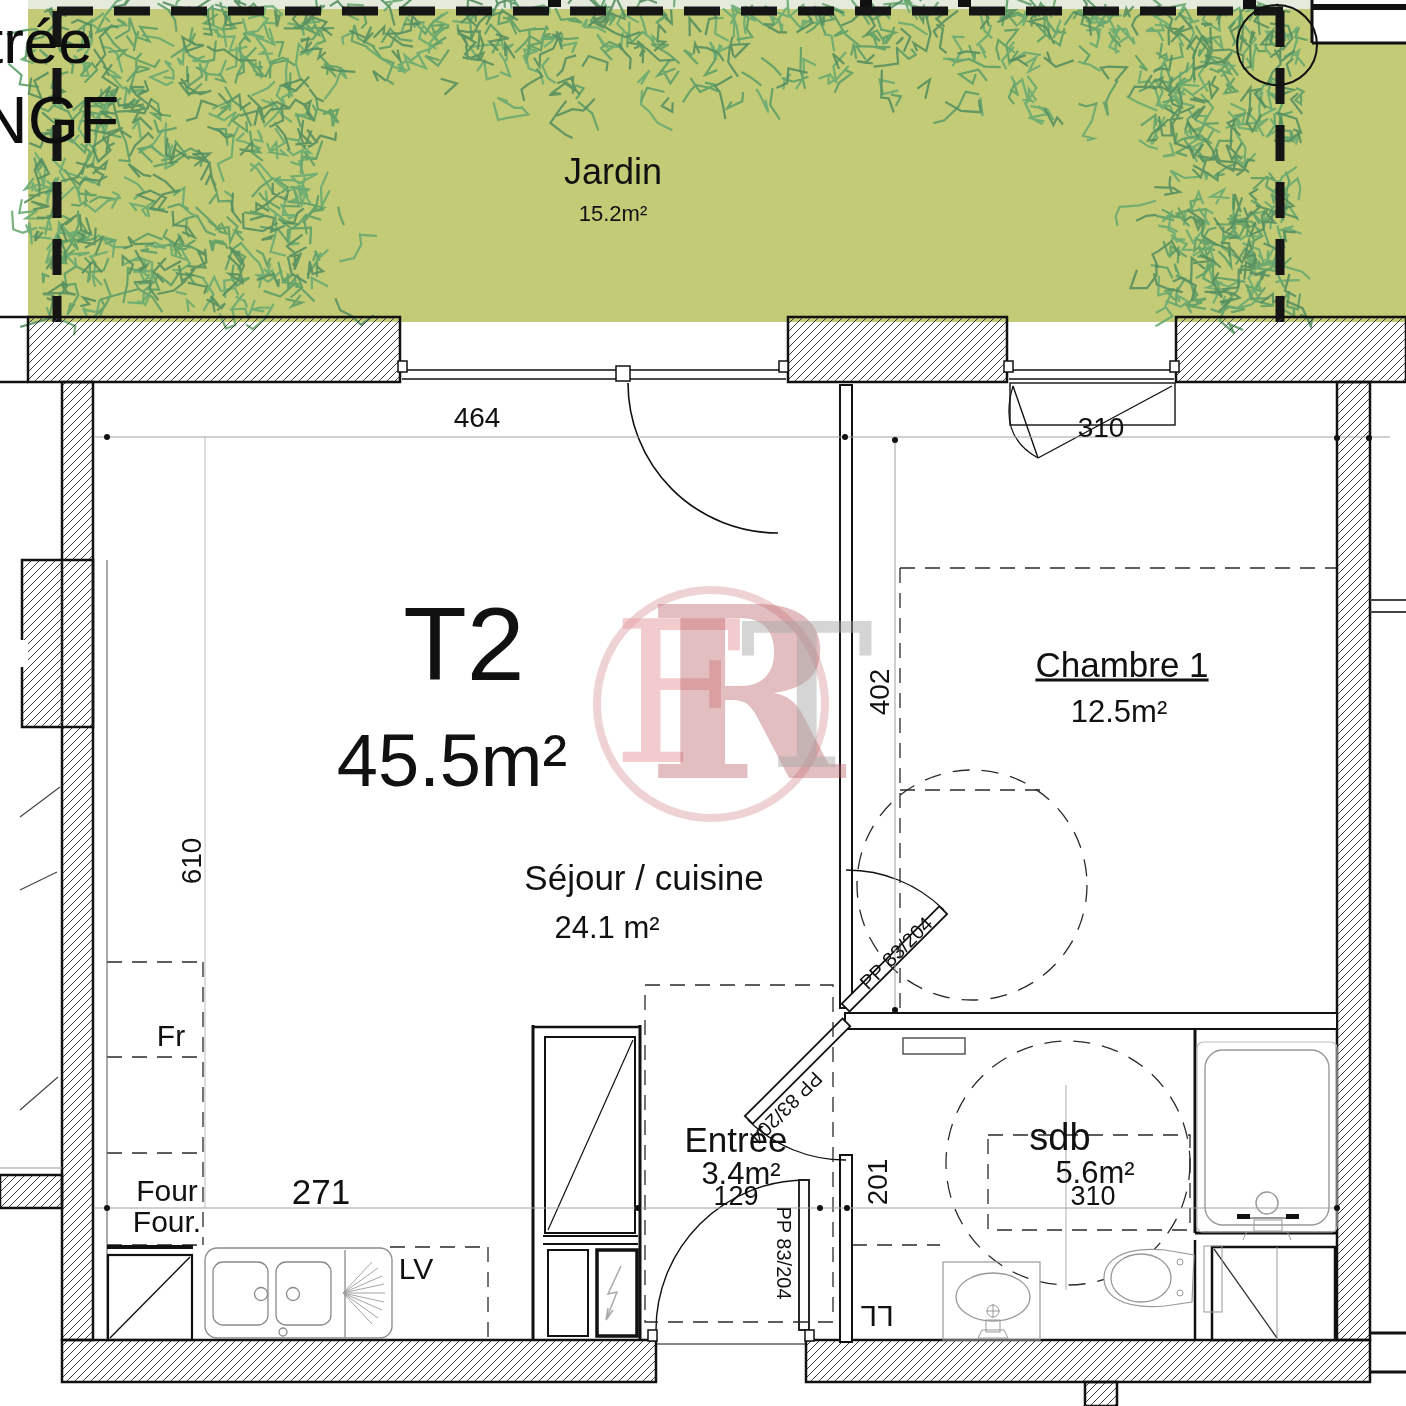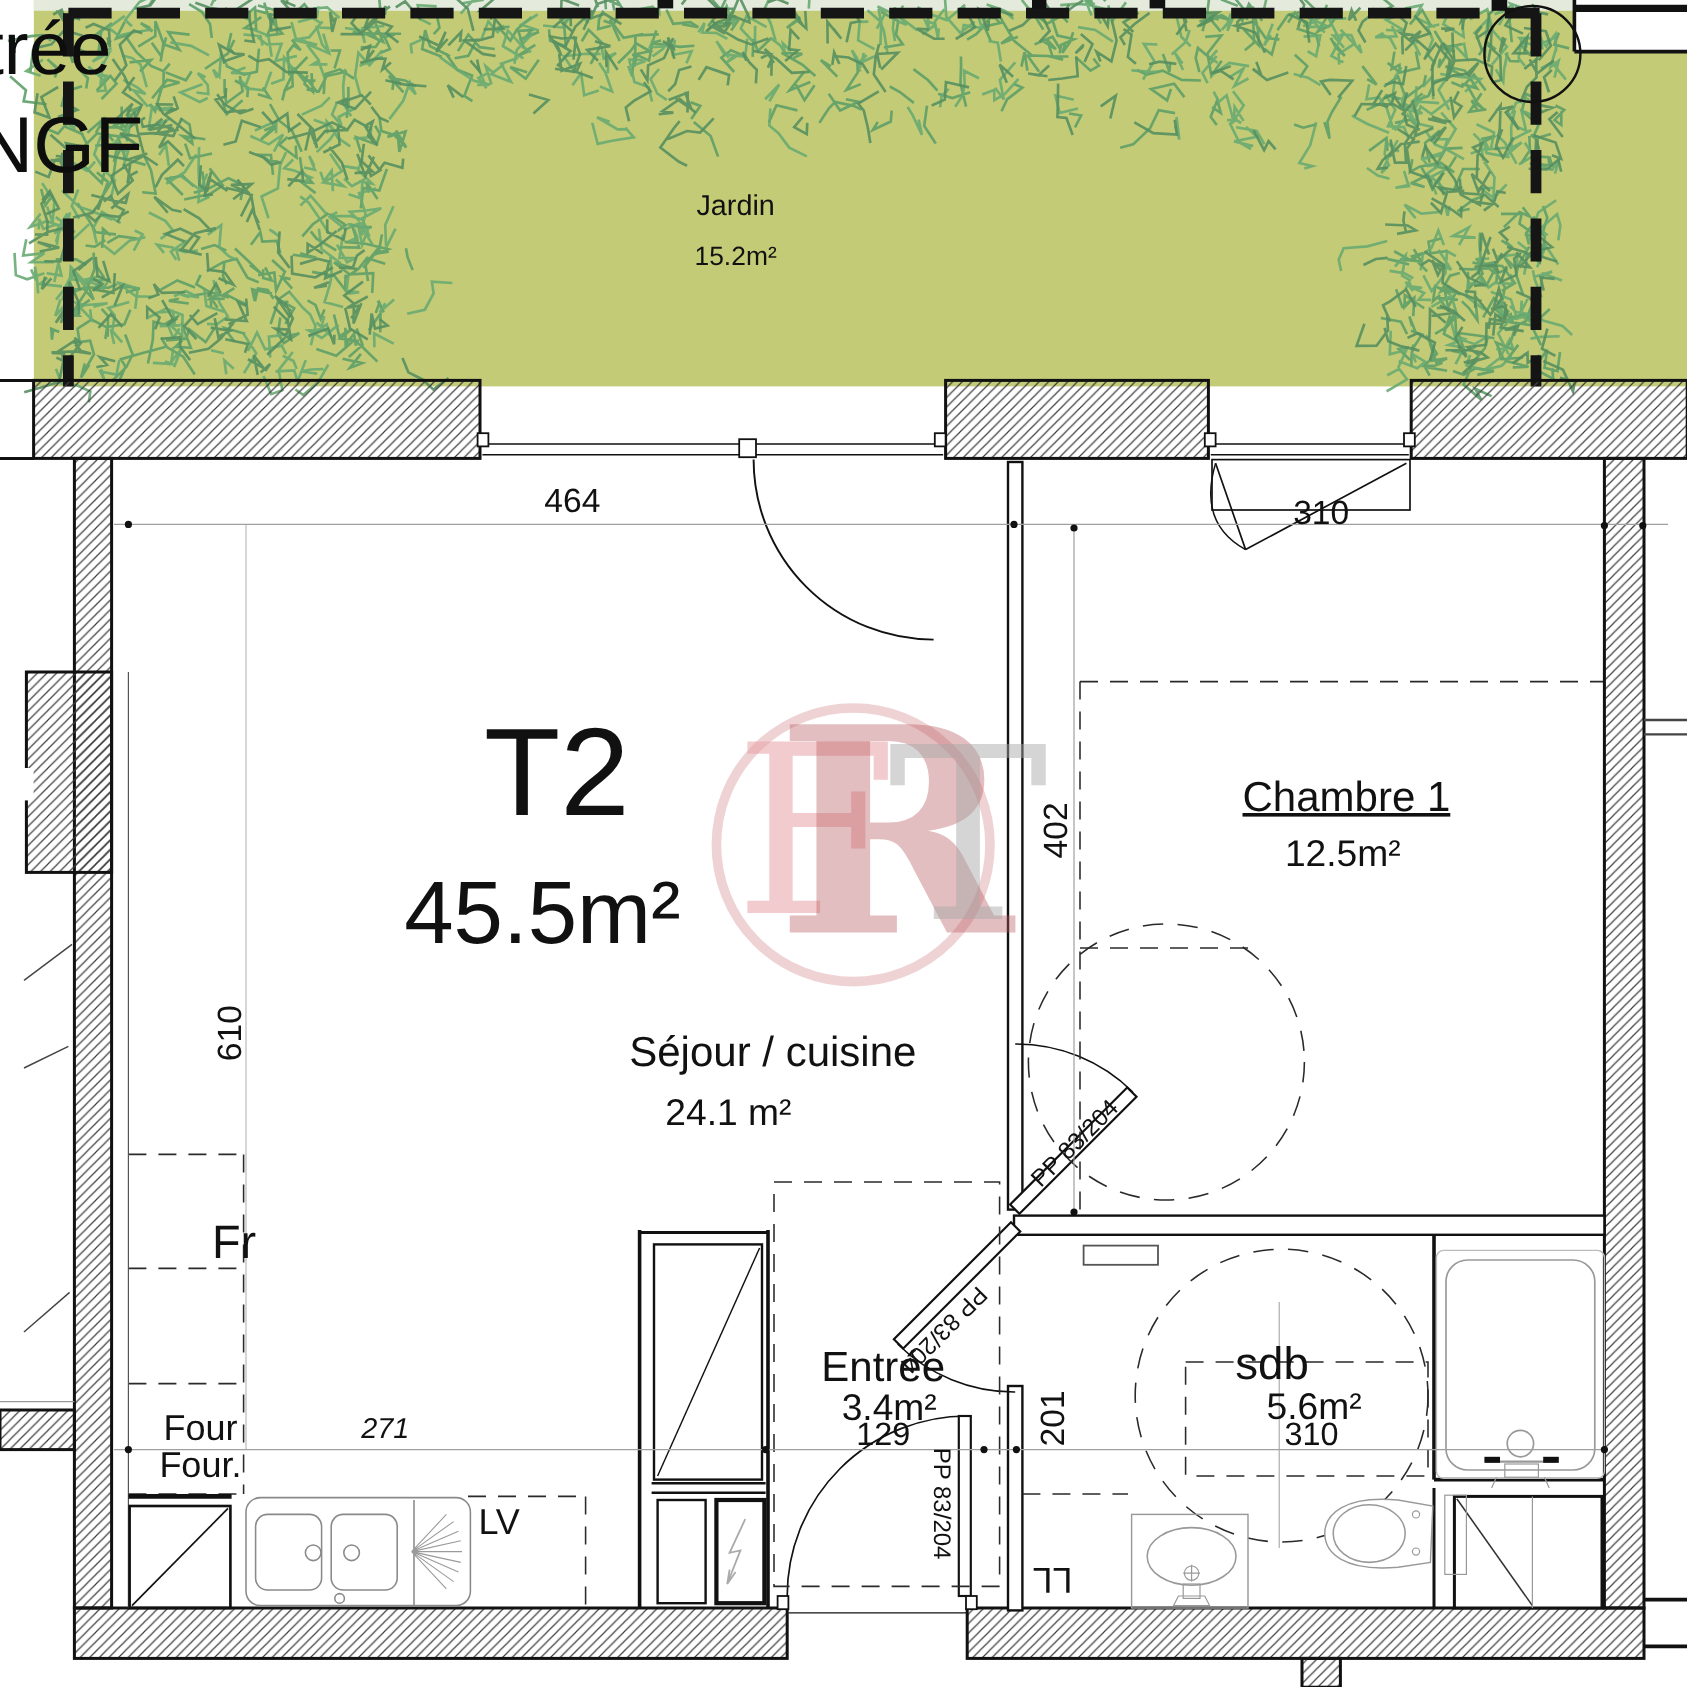--- a/index.html
+++ b/index.html
@@ -225,21 +225,21 @@
         <circle cx="638" cy="1208" r="3"></circle>
     <circle cx="820" cy="1208" r="3"></circle>
         <circle cx="847" cy="1208" r="3"></circle>
     <circle cx="1337" cy="1208" r="3"></circle>
   </g>
 </svg>
 
   <div class="edge" style="left:-14px;top:6px;font-size:62px;">trée</div>
   <div class="edge" style="left:-20px;top:82px;font-size:66px;">NGF</div>
 
-  <div class="lbl" style="left:613px;top:172px;font-size:24px;">Jardin</div>
+  <div class="lbl" style="left:613px;top:172px;font-size:36px;">Jardin</div>
   <div class="lbl" style="left:613px;top:214px;font-size:22px;">15.2m²</div>
 
   <div class="lbl" style="left:464px;top:644px;font-size:104px;">T2</div>
   <div class="lbl" style="left:452px;top:761px;font-size:74px;">45.5m²</div>
 
   <div class="lbl" style="left:644px;top:877px;font-size:35px;">Séjour / cuisine</div>
   <div class="lbl" style="left:607px;top:927px;font-size:31px;">24.1 m²</div>
 
   <div class="lbl" style="left:1122px;top:664px;font-size:35px;text-decoration:underline;">Chambre 1</div>
   <div class="lbl" style="left:1119px;top:711px;font-size:31px;">12.5m²</div>
@@ -247,26 +247,26 @@
   <div class="lbl" style="left:736px;top:1139px;font-size:35px;">Entrée</div>
   <div class="lbl" style="left:741px;top:1173px;font-size:31px;">3.4m²</div>
 
   <div class="lbl" style="left:1060px;top:1137px;font-size:38px;">sdb</div>
   <div class="lbl" style="left:1080px;top:1172px;font-size:31px;margin-left:15px;">5.6m²</div>
 
   <div class="lbl" style="left:477px;top:418px;font-size:28px;">464</div>
   <div class="lbl" style="left:1101px;top:428px;font-size:28px;">310</div>
   <div class="lbl rotL" style="left:880px;top:692px;font-size:28px;">402</div>
   <div class="lbl rotL" style="left:192px;top:861px;font-size:28px;">610</div>
-  <div class="lbl" style="left:321px;top:1191px;font-size:24px;font-style:italic;">271</div>
+  <div class="lbl" style="left:321px;top:1191px;font-size:35px;">271</div>
   <div class="lbl" style="left:736px;top:1196px;font-size:27px;">129</div>
   <div class="lbl rotL" style="left:878px;top:1182px;font-size:28px;">201</div>
   <div class="lbl" style="left:1093px;top:1196px;font-size:27px;">310</div>
 
-  <div class="lbl" style="left:171px;top:1036px;font-size:39px;margin-left:24px;">Fr</div>
+  <div class="lbl" style="left:171px;top:1036px;font-size:30px;">Fr</div>
   <div class="lbl" style="left:167px;top:1191px;font-size:30px;">Four</div>
   <div class="lbl" style="left:167px;top:1222px;font-size:30px;">Four.</div>
   <div class="lbl" style="left:416px;top:1269px;font-size:30px;">LV</div>
   <div class="lbl rot180" style="left:877px;top:1316px;font-size:30px;">LL</div>
 
   <div class="lbl rot45n" style="left:896px;top:953px;font-size:20px;">PP 83/204</div>
   <div class="lbl rot135" style="left:786px;top:1108px;font-size:20px;">PP 83/204</div>
   <div class="lbl rot90" style="left:784px;top:1253px;font-size:20px;">PP 83/204</div>
 
   <div class="wm">

